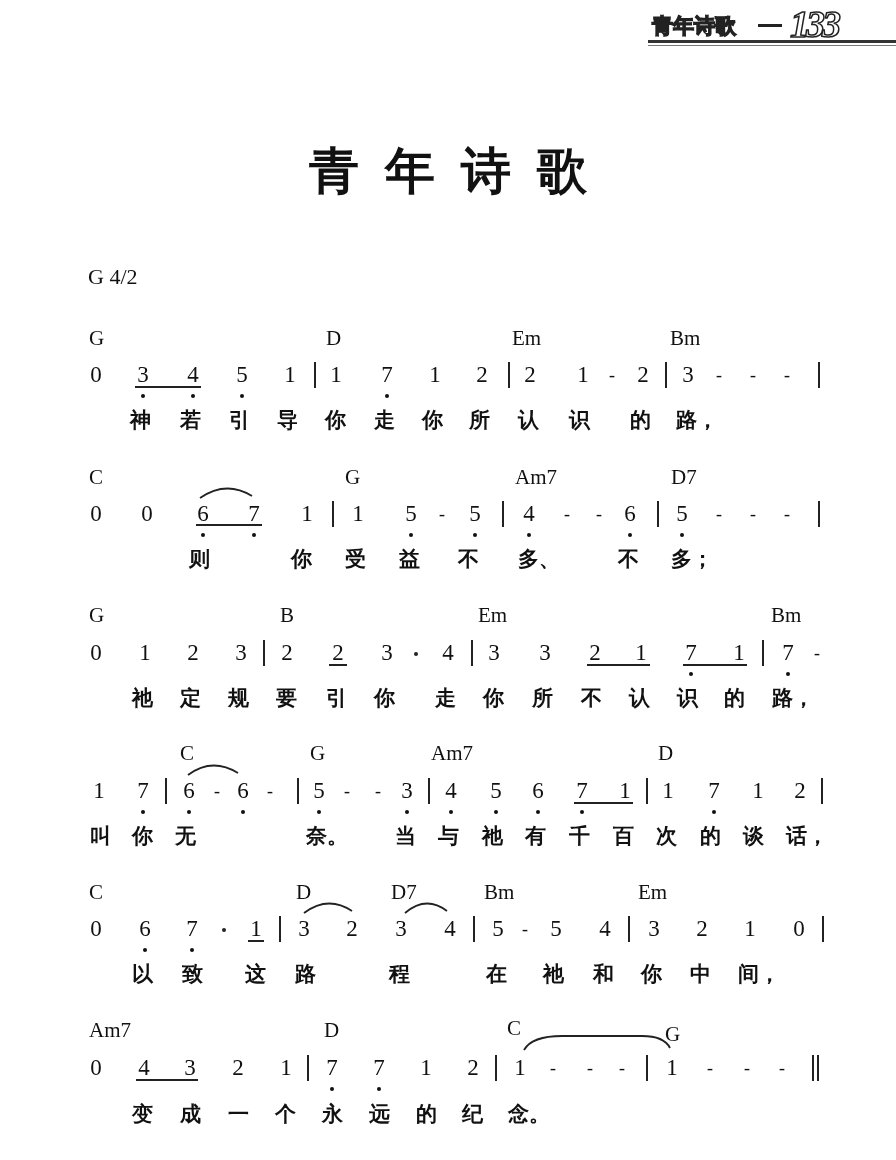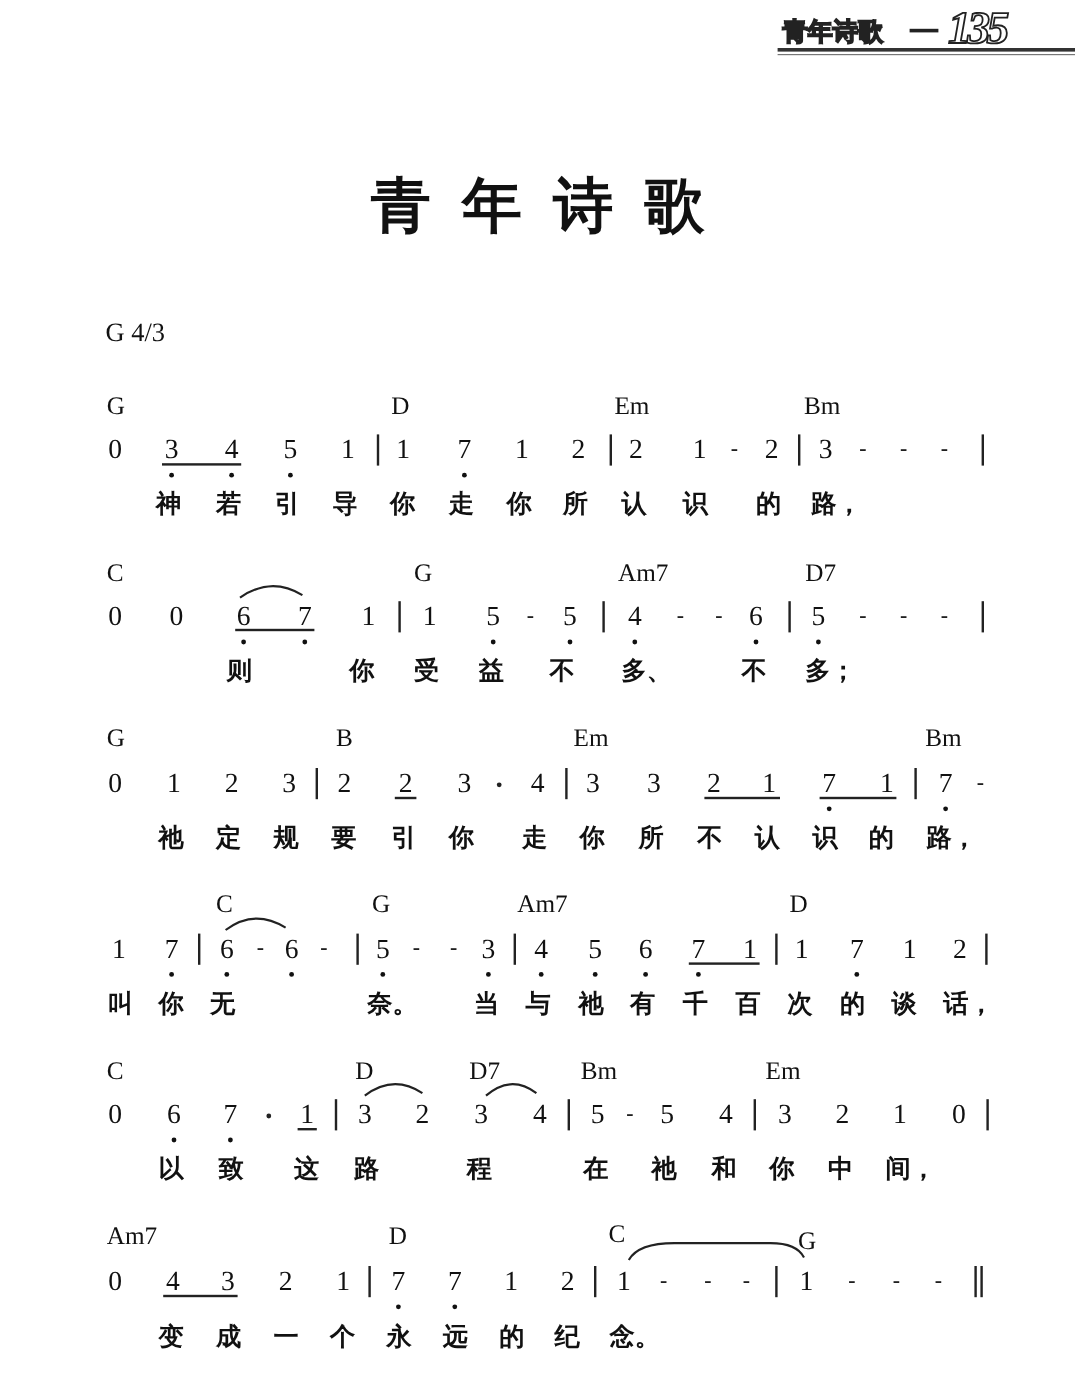--- a/index.html
+++ b/index.html
@@ -26,28 +26,28 @@
   .dot { position: absolute; width: 4px; height: 4px; background: #222; border-radius: 50%; }
   .lyric { position: absolute; font-family: "DejaVu Sans", sans-serif; font-weight: bold; font-size: 21px; }
   svg.tie { position: absolute; overflow: visible; }
 </style>
 </head>
 <body>
 
 <div class="header">
   <span class="header-text">青年诗歌</span>
   <span class="header-dash"></span>
-  <span class="header-num">135</span>
+  <span class="header-num">133</span>
 </div>
 <div class="header-rule1"></div>
 <div class="header-rule2"></div>
 
 <div class="title">青年诗歌</div>
 
-<div class="meta">G 4/3</div>
+<div class="meta">G 4/2</div>
 
 <div>
   <span class="chord" style="left:89px;top:326px">G</span>
   <span class="chord" style="left:326px;top:326px">D</span>
   <span class="chord" style="left:512px;top:326px">Em</span>
   <span class="chord" style="left:670px;top:326px">Bm</span>
 
   <span class="note" style="left:88px;top:362px">0</span>
   <span class="note low" style="left:135px;top:362px">3</span>
   <span class="note low" style="left:185px;top:362px">4</span>

